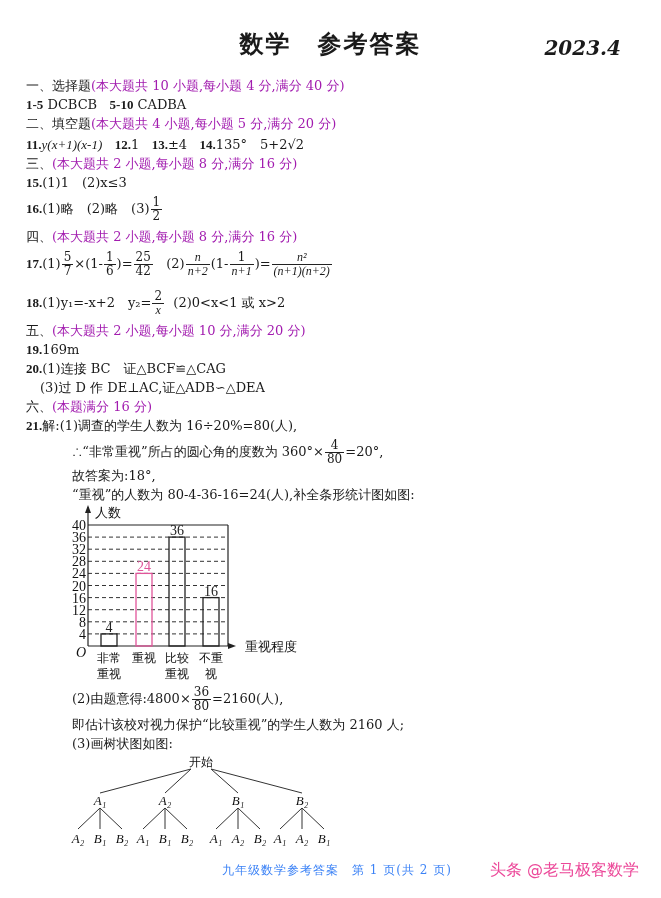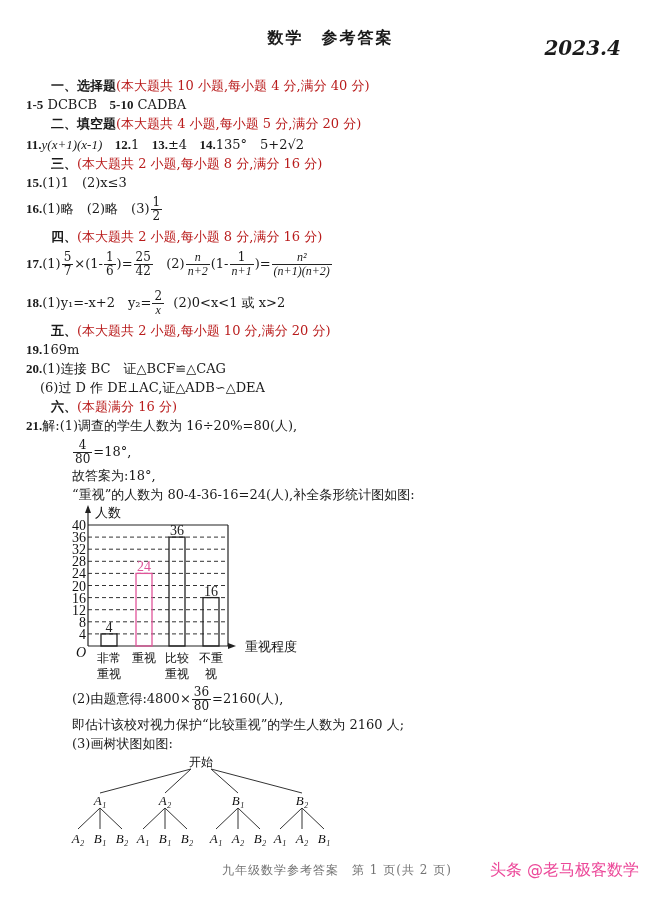--- a/index.html
+++ b/index.html
@@ -1,34 +1,34 @@
 <!DOCTYPE html>
 <html><head>
 <meta charset="utf-8">
 <style>
   html, body { margin: 0; padding: 0; }
   body {
     width: 661px; height: 898px; background: #ffffff; position: relative; overflow: hidden;
     font-family: "DejaVu Serif", "Liberation Serif", serif; color: #1a1a1a;
   }
   .abs { position: absolute; white-space: nowrap; }
-  .title { left: 0; width: 661px; top: 28px; text-align: center; font-size: 16px; font-weight: bold; letter-spacing: 2px; }
+  .title { left: 0; width: 661px; top: 28px; text-align: center; font-size: 24px; font-weight: bold; letter-spacing: 2px; }
   .date { right: 40px; top: 36px; font-size: 20px; font-weight: bold; font-style: italic; }
   .line { left: 26px; font-size: 13px; line-height: 16px; }
   .indent { left: 72px; }
   .indent2 { left: 40px; }
   b.qn { font-weight: bold; font-family: "Liberation Serif", serif; }
-  .sec { font-weight: bold; margin-left: 25px; }
-  .note { font-weight: normal; color: #b91c1c; }
+  .sec { font-weight: normal; }
+  .note { font-weight: normal; color: #a21caf; }
   .frac { display: inline-block; vertical-align: middle; text-align: center; font-size: 12px; line-height: 13px; margin: 0 1px; }
   .frac .num { display: block; border-bottom: 1px solid #222; padding: 0 2px; }
   .frac .den { display: block; padding: 0 2px; }
   i { font-family: "Liberation Serif", serif; }
   .chart { left: 0; top: 0; width: 661px; height: 898px; }
-  .footer { left: 222px; top: 862px; font-size: 12px; color: #737373; letter-spacing: 1px; }
+  .footer { left: 222px; top: 862px; font-size: 12px; color: #3b82f6; letter-spacing: 1px; }
   .watermark { left: 490px; top: 860px; font-family: "DejaVu Sans", sans-serif; font-size: 16px; color: #ec4899; }
   .tree text, .chart text { font-family: "Liberation Serif", "DejaVu Serif", serif; }
 </style>
 </head>
 <body>
 
 <div class="abs title">数学　参考答案</div>
 <div class="abs date">2023.4</div>
 
 <div class="abs line" style="top:78px">
@@ -75,31 +75,31 @@
 <div class="abs line" style="top:323px">
   <span class="sec">五、</span><span class="note">(本大题共 2 小题,每小题 10 分,满分 20 分)</span>
 </div>
 <div class="abs line" style="top:342px">
   <b class="qn">19.</b><span>169m</span>
 </div>
 <div class="abs line" style="top:361px">
   <b class="qn">20.</b><span>(1)连接 BC　证△BCF≌△CAG</span>
 </div>
 <div class="abs line indent2" style="top:380px">
-  <span>(6)过 D 作 DE⊥AC,证△ADB∽△DEA</span>
+  <span>(3)过 D 作 DE⊥AC,证△ADB∽△DEA</span>
 </div>
 
 <div class="abs line" style="top:399px">
   <span class="sec">六、</span><span class="note">(本题满分 16 分)</span>
 </div>
 <div class="abs line" style="top:418px">
   <b class="qn">21.</b><span>解:(1)调查的学生人数为 16÷20%=80(人),</span>
 </div>
 <div class="abs line indent" style="top:439px">
-  <span class="frac"><span class="num">4</span><span class="den">80</span></span><span>=18°,</span>
+  <span>∴“非常重视”所占的圆心角的度数为 360°×</span><span class="frac"><span class="num">4</span><span class="den">80</span></span><span>=20°,</span>
 </div>
 <div class="abs line indent" style="top:468px">
   <span>故答案为:18°,</span>
 </div>
 <div class="abs line indent" style="top:487px">
   <span>“重视”的人数为 80-4-36-16=24(人),补全条形统计图如图:</span>
 </div>
 
 <svg class="abs chart" viewBox="0 0 661 898" width="661" height="898" style="pointer-events:none">
   <g id="chart-root">

